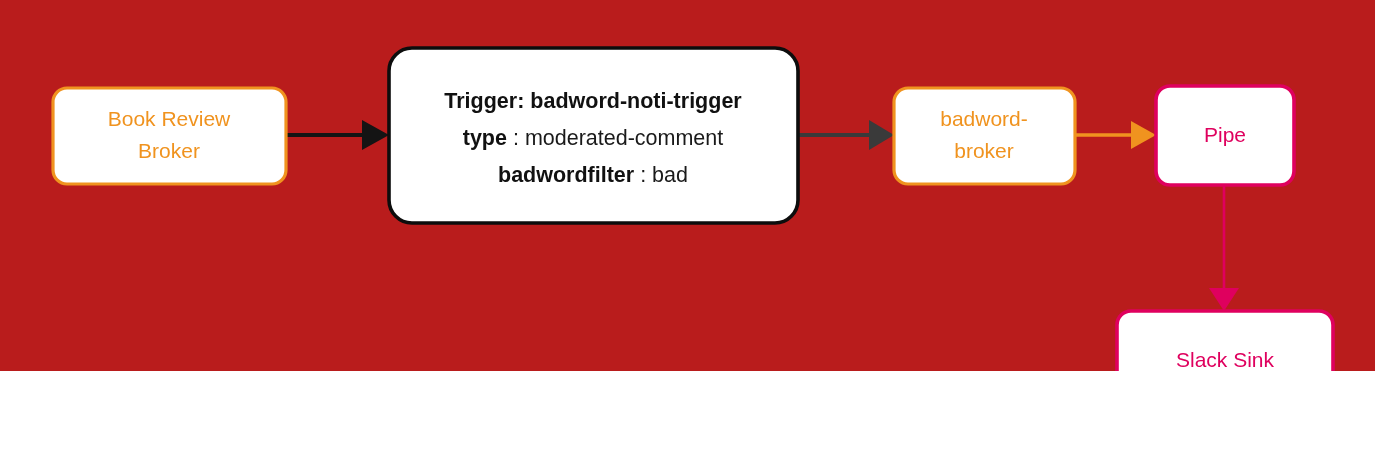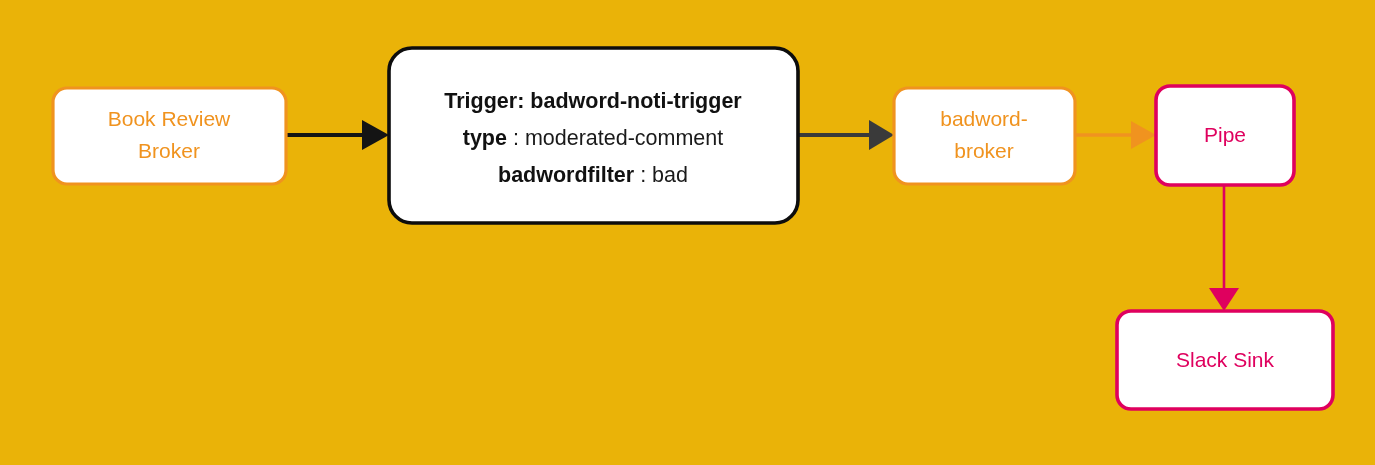--- a/index.html
+++ b/index.html
@@ -7,22 +7,22 @@
     margin: 0;
     padding: 0;
     background: #ffffff;
   }
   body {
     font-family: "Liberation Sans", sans-serif;
   }
   #diagram-root {
     position: relative;
     width: 1375px;
-    height: 465px;
-    background: #eab308;
+    height: 371px;
+    background: #b91c1c;
     overflow: hidden;
   }
   svg#flow-canvas {
     display: block;
     width: 1375px;
     height: 465px;
   }
   .node-box {
     fill: #ffffff;
   }

